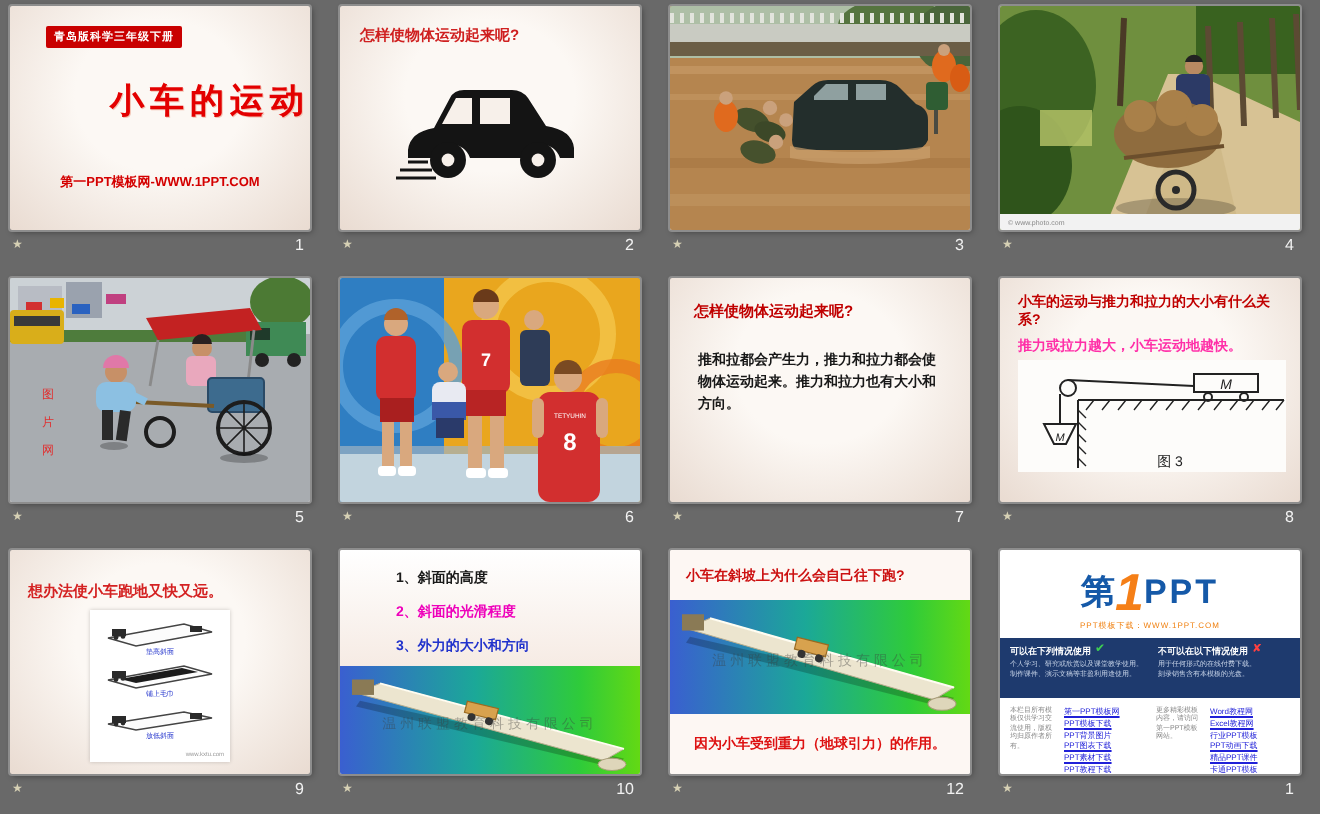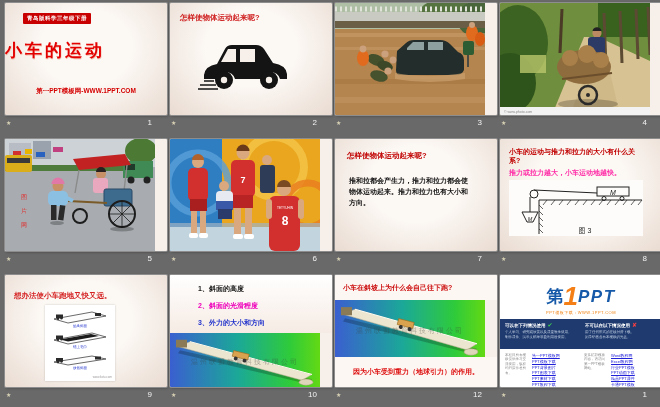--- a/index.html
+++ b/index.html
@@ -11,33 +11,33 @@
   }
   .grid{
     display:grid;
     grid-template-columns:repeat(4,150px);
     grid-template-rows:repeat(3,128px);
     column-gap:15px;row-gap:8px;
     padding:3px 0 0 5px;
   }
   .cell{width:150px;}
   .thumb{
-    width:162px;height:112px;position:relative;overflow:hidden;
+    width:150px;height:112px;position:relative;overflow:hidden;
     background:#f7f0ea;border-radius:1px;
     box-shadow:0 0 0 1px #8d8d8d,1px 1px 3px rgba(0,0,0,.4);
   }
   .cream{background:radial-gradient(ellipse at 50% 40%, #fcf8f4 40%, #e9dbd1 100%);}
   .foot{height:14px;display:flex;align-items:center;justify-content:space-between;padding:0 3px 0 1px;margin-top:1px;}
   .star{color:#d6d0b4;font-size:6px;line-height:1;}
   .num{color:#f2f2f2;font-size:8px;line-height:1;}
   svg{display:block;}
 
   
   .badge1{position:absolute;left:18px;top:10px;background:#c90000;color:#fff;font-size:5.5px;font-weight:bold;padding:2px 4px;border-radius:1px;letter-spacing:.5px;}
-  .title1{position:absolute;left:0;right:0;top:36px;text-align:left;font-size:17px;font-weight:bold;color:#e30000;letter-spacing:3px;text-shadow:.5px .5px 0 #f2c4b4;}
+  .title1{position:absolute;left:0;right:0;top:36px;text-align:right;font-size:17px;font-weight:bold;color:#e30000;letter-spacing:3px;text-shadow:.5px .5px 0 #f2c4b4;}
   .footer1{position:absolute;left:0;right:0;top:84px;text-align:center;font-size:6.5px;font-weight:bold;color:#d40000;}
 
   
   .q2{position:absolute;left:10px;top:10px;font-size:7.5px;font-weight:bold;color:#cf2020;}
   .car2{position:absolute;left:28px;top:32px;}
 
   
   .q7{position:absolute;left:12px;top:12px;font-size:7.5px;font-weight:bold;color:#c00000;}
   .body7{position:absolute;left:14px;top:36px;width:124px;font-size:7px;font-weight:bold;color:#181818;line-height:1.6;}
 
@@ -64,21 +64,21 @@
   .s11top{height:25px;background:#fdf7f3;display:flex;align-items:center;padding-left:8px;box-sizing:border-box;}
   .q11{font-size:7px;font-weight:bold;color:#cc1111;}
   .s11bot{height:30px;background:#fdf7f3;display:flex;align-items:center;justify-content:center;}
   .a11{font-size:7px;font-weight:bold;color:#dd1111;}
 
   
   .s12{background:#ffffff;}
   .logo12{text-align:center;margin-top:8px;line-height:1;}
   .lg-di{font-size:17px;font-weight:bold;color:#1559a8;vertical-align:middle;}
   .lg-one{font-size:26px;font-weight:bold;font-style:italic;color:#f57f17;vertical-align:middle;}
-  .lg-ppt{font-size:17px;font-weight:bold;color:#1559a8;letter-spacing:1.5px;vertical-align:middle;font-style:italic;}
+  .lg-ppt{font-size:17px;font-weight:bold;color:#1559a8;letter-spacing:1.5px;vertical-align:middle;}
   .tag12{text-align:center;font-size:4px;color:#f08010;margin-top:1px;letter-spacing:.5px;}
   .band12{margin-top:4px;background:#1e3a6e;height:30px;display:flex;padding:3px 5px;box-sizing:border-box;gap:8px;}
   .bandcol{flex:1;overflow:hidden;}
   .bandhead{font-size:4.5px;color:#fff;font-weight:bold;display:flex;align-items:center;gap:2px;}
   .mark-ok{color:#3ecf52;font-size:6px;line-height:1;}
   .mark-no{color:#ff4040;font-size:6px;line-height:1;}
   .bandline{font-size:3.5px;color:#c8d4e8;margin-top:1.5px;white-space:nowrap;overflow:hidden;}
   .linksarea{display:flex;margin-top:4px;padding:0 5px;gap:6px;}
   .lhalf{flex:1;display:flex;gap:3px;overflow:hidden;}
   .note12{width:24px;font-size:3.5px;color:#8a8a8a;line-height:1.25;}

